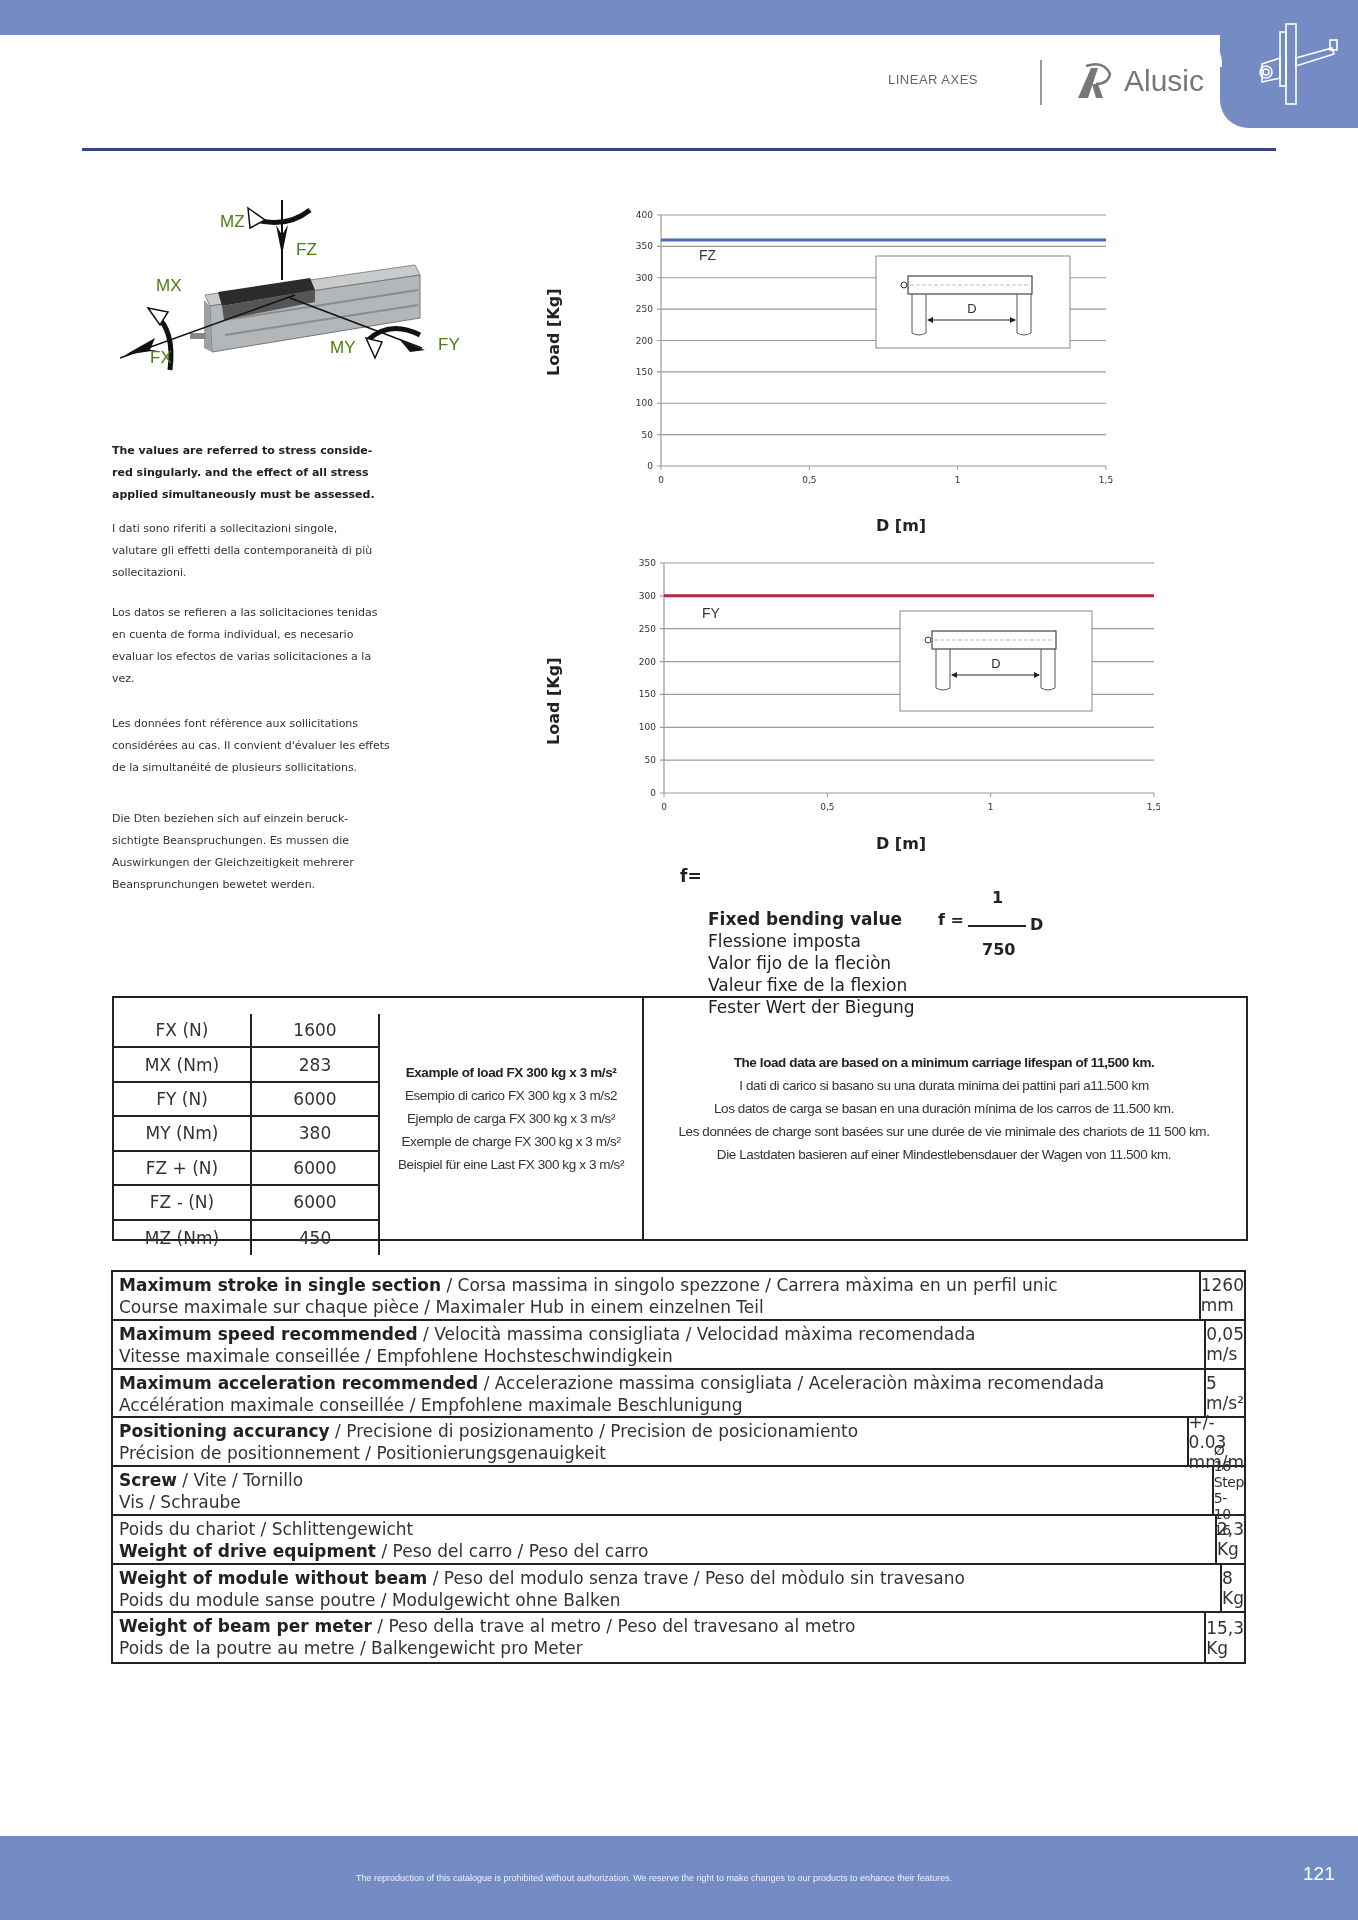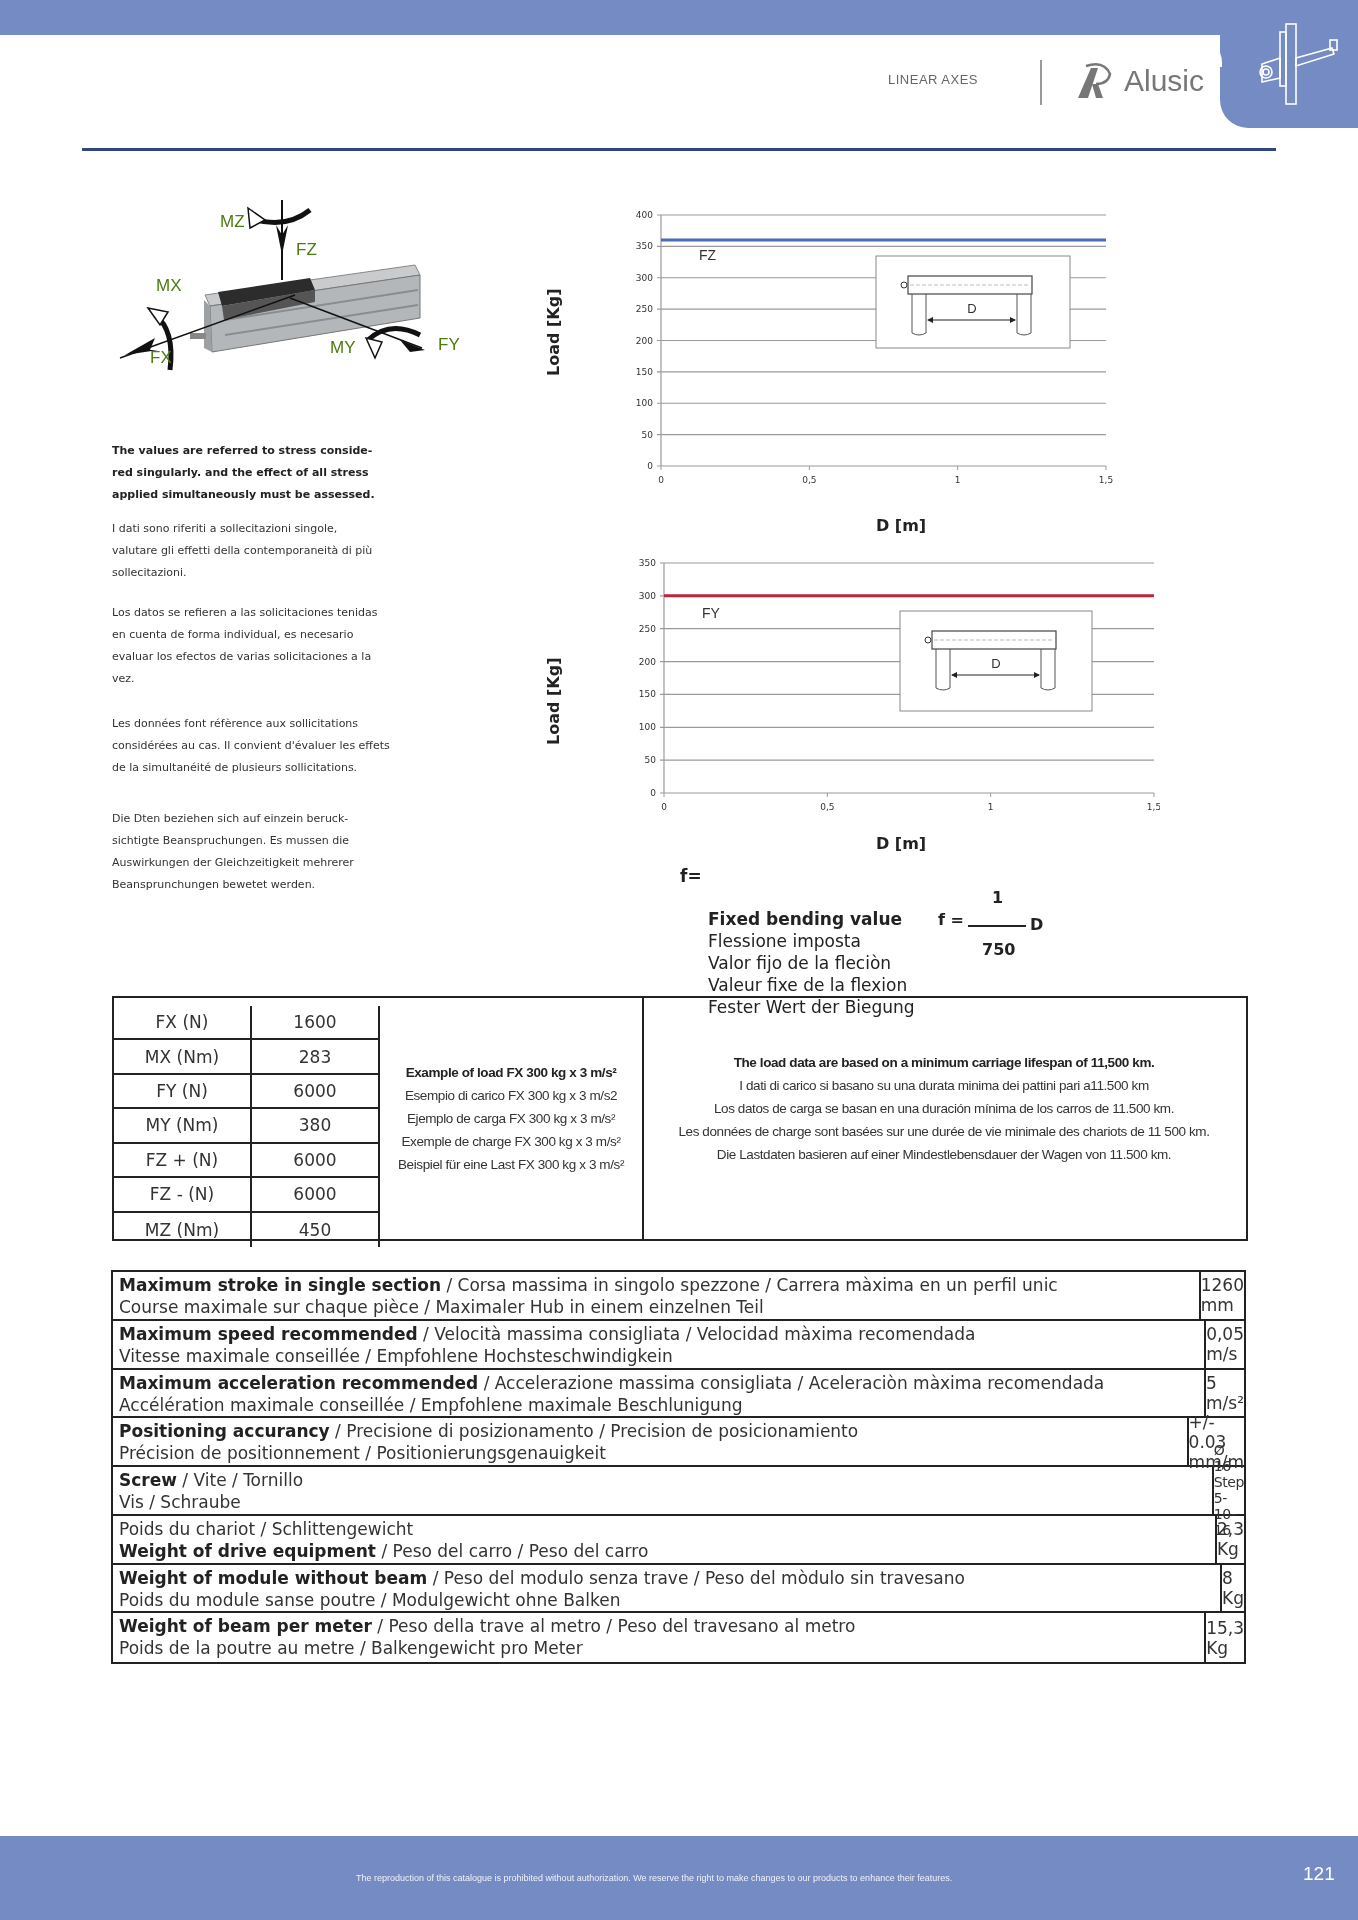--- a/index.html
+++ b/index.html
@@ -35,21 +35,21 @@
   .bend-list { left:708px; top:866px; font-size:17px; line-height:22px; color:#222;margin-top:42px; }
   .bend-list .b { font-weight:bold; }
   .formula-f { left:938px; top:910px; font-weight:bold; font-size:16px; }
   .formula-num { left:992px; top:888px; font-weight:bold; font-size:16px; }
   .formula-line { left:968px; top:925px; width:58px; height:2px; background:#222; }
   .formula-D { left:1030px; top:915px; font-weight:bold; font-size:16px; }
   .formula-den { left:982px; top:940px; font-weight:bold; font-size:16px; }
 
   
   .load-table { left:112px; top:996px; width:1136px; height:245px; border:2px solid #222; box-sizing:border-box; }
-  .lt-grid { position:absolute; left:0; top:8px; width:266px; height:186px; }
+  .lt-grid { position:absolute; left:0; top:16px; width:266px; height:186px; }
   .lt-row { display:flex; height:34.43px; border-bottom:2px solid #222; box-sizing:border-box; }
   .lt-row:last-child { border-bottom:none; }
   .lt-cell { display:flex; align-items:center; justify-content:center; font-size:17px; color:#333; box-sizing:border-box; }
   .lt-cell.k { width:138px; border-right:2px solid #222; }
   .lt-cell.v { width:128px; border-right:2px solid #222; }
   .lt-example { position:absolute; left:266px; top:0; width:262px; height:241px; border-right:2px solid #222; display:flex; flex-direction:column; justify-content:center; align-items:center; font-family:"Liberation Sans", sans-serif; font-size:13.5px; line-height:23px; color:#333; letter-spacing:-0.4px; }
   .lt-life { position:absolute; left:528px; top:0; right:0; height:241px; display:flex; flex-direction:column; justify-content:center; align-items:center; font-family:"Liberation Sans", sans-serif; font-size:13.5px; line-height:23px; color:#333; letter-spacing:-0.4px; margin-top:-10px; }
   .bold { font-weight:bold; color:#222; }
 
   

